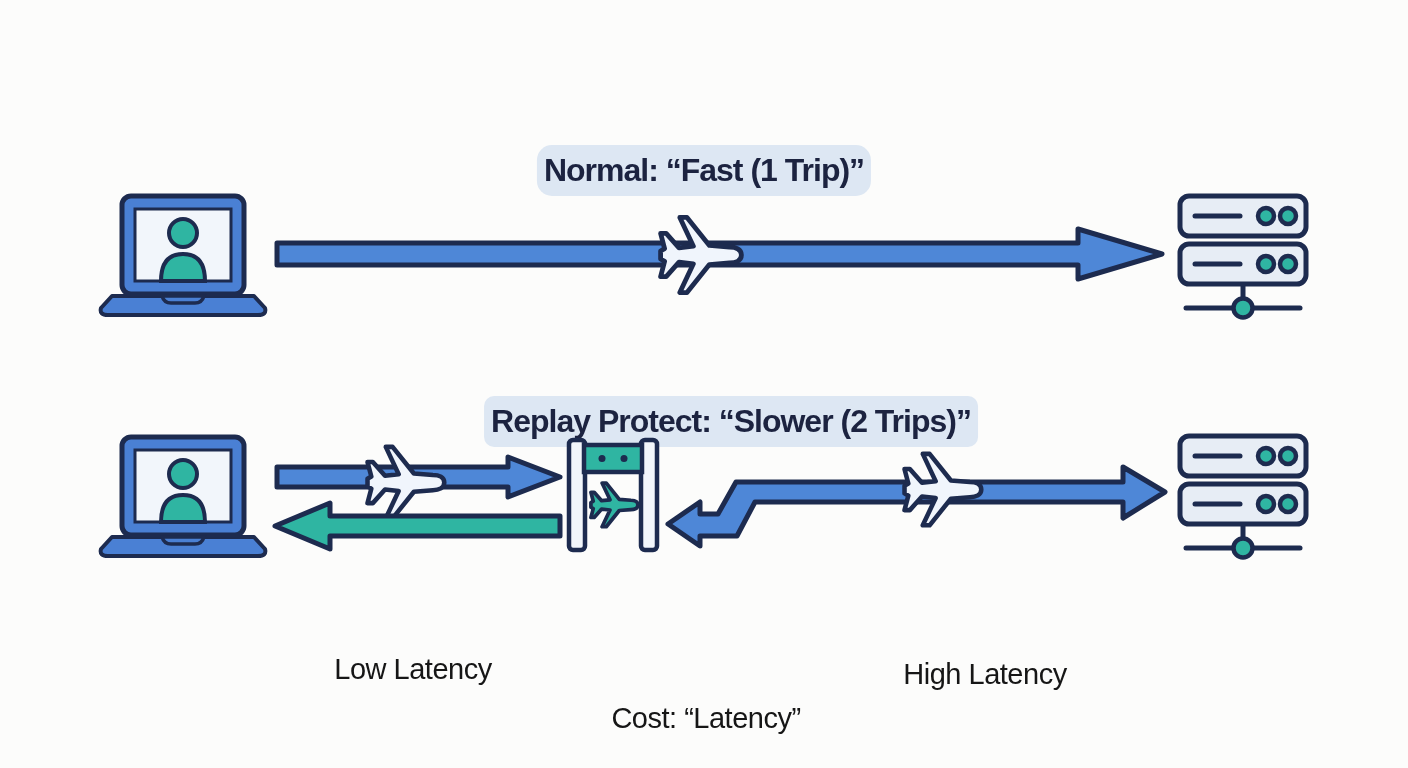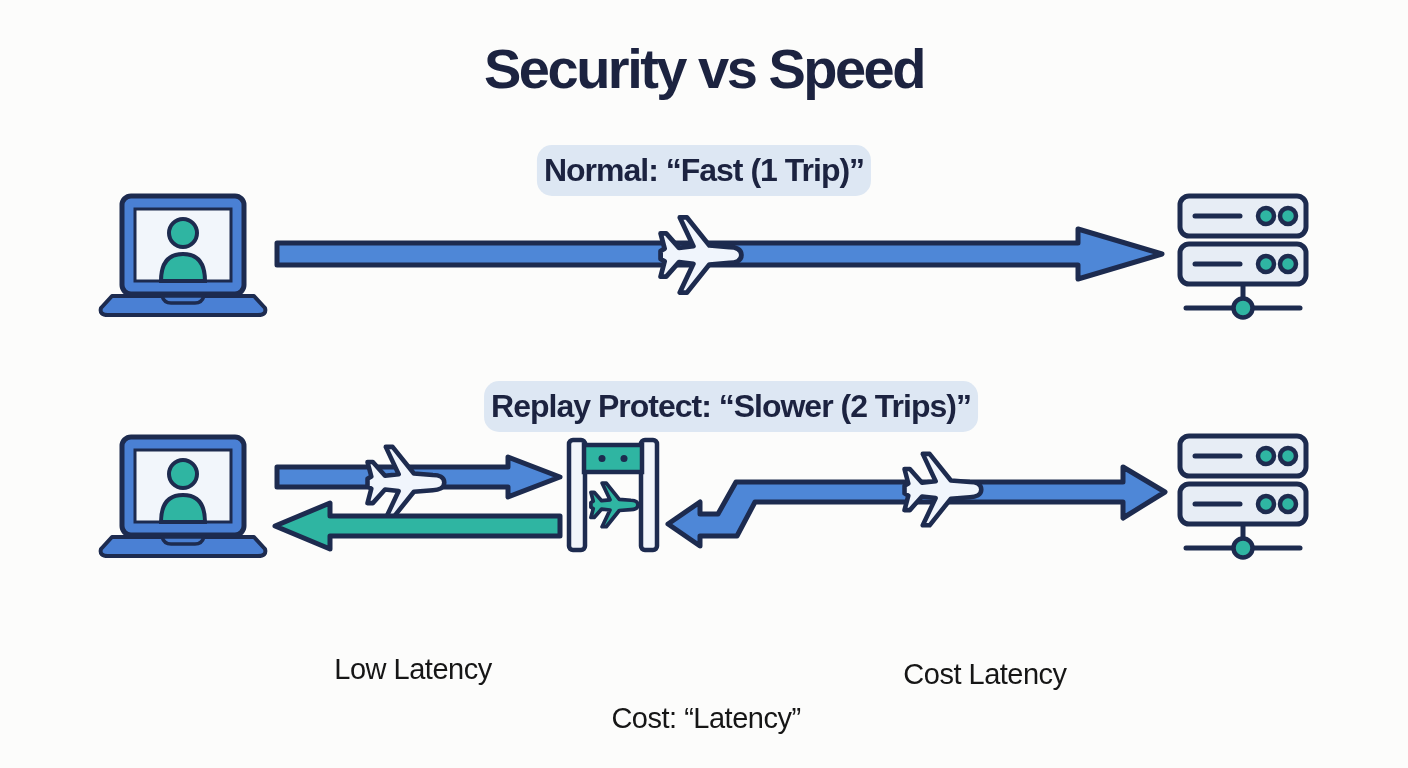--- a/index.html
+++ b/index.html
@@ -14,39 +14,38 @@
     color:var(--title,#1c2340);
   }
   .pill{
     position:absolute;display:inline-block;
     background:var(--pill,#dde7f3);
     color:var(--title,#1c2340);
     font-size:32px;font-weight:800;letter-spacing:-1px;
     padding:7px 7px;border-radius:15px;white-space:nowrap;
   }
   .pill1{top:145px;left:50%;transform:translateX(-50%);}
-  .pill2{top:381px;left:50%;transform:translateX(calc(-50% + 27px));}
+  .pill2{top:396px;left:50%;transform:translateX(calc(-50% + 27px));border-radius:10px;}
   .blabel{
     position:absolute;transform:translate(-50%,-50%);
     font-size:29px;font-weight:400;letter-spacing:-0.5px;
     color:var(--text,#161616);white-space:nowrap;
   }
   .blabel.low{left:413px;top:669px;}
   .blabel.cost{left:706px;top:682px;margin-top:36px;}
   .blabel.high{left:985px;top:674px;}
   .diagram{position:absolute;left:0;top:0;width:1408px;height:768px;}
   .arrow-blue{fill:var(--blue,#4e87d7);stroke:var(--navy,#1d2b4f);stroke-width:5;stroke-linejoin:round;}
   .arrow-teal{fill:var(--teal,#2fb5a2);stroke:var(--navy,#1d2b4f);stroke-width:5;stroke-linejoin:round;}
 </style>
 </head>
 <body>
 
 <div class="canvas">
 
-  <div class="title">Security vs Speed</div>
 
   <div class="pill pill1">Normal: “Fast (1 Trip)”</div>
   <div class="pill pill2">Replay Protect: “Slower (2 Trips)”</div>
 
   <svg class="diagram" viewBox="0 0 1408 768" aria-hidden="true">
     <defs>
       <path id="plane" stroke-linejoin="round" d="M103 60 C103 53 96 50 88 50 L63 48 L35 13 L26 13 L43 49 L25 51 L9 33 L2 33 L7 52 L2 55 L2 65 L7 68 L2 87 L9 87 L25 69 L43 71 L26 107 L35 107 L63 72 L88 70 C96 70 103 67 103 60 Z"></path>
       <g id="laptop">
         <path d="M14 101 L156 101 L167 113 Q169 120 160 120 L10 120 Q1 120 3 113 Z" style="fill:var(--laptop);stroke:var(--navy);stroke-width:4" stroke-linejoin="round"></path>
         <rect x="24" y="1" width="122" height="98" rx="9" style="fill:var(--laptop);stroke:var(--navy);stroke-width:5"></rect>
@@ -90,15 +89,15 @@
     <use href="#gate" x="568" y="438"></use>
     <use href="#plane" transform="translate(590,477) scale(0.465)" style="fill:var(--teal);stroke:var(--navy);stroke-width:8"></use>
 
     <polygon class="arrow-blue" points="668,524 700,502 700,514 718,514 736,482 1123,482 1123,467 1165,492 1123,518 1123,502 755,502 737,536 700,536 700,546"></polygon>
     <use href="#plane" transform="translate(903,444) scale(0.76)" style="fill:var(--plane);stroke:var(--navy);stroke-width:6"></use>
     <use href="#server" x="1178" y="434"></use>
   </svg>
 
   <div class="blabel low">Low Latency</div>
   <div class="blabel cost">Cost: “Latency”</div>
-  <div class="blabel high">Cost Latency</div>
+  <div class="blabel high">High Latency</div>
 
 </div>
 
 </body></html>

